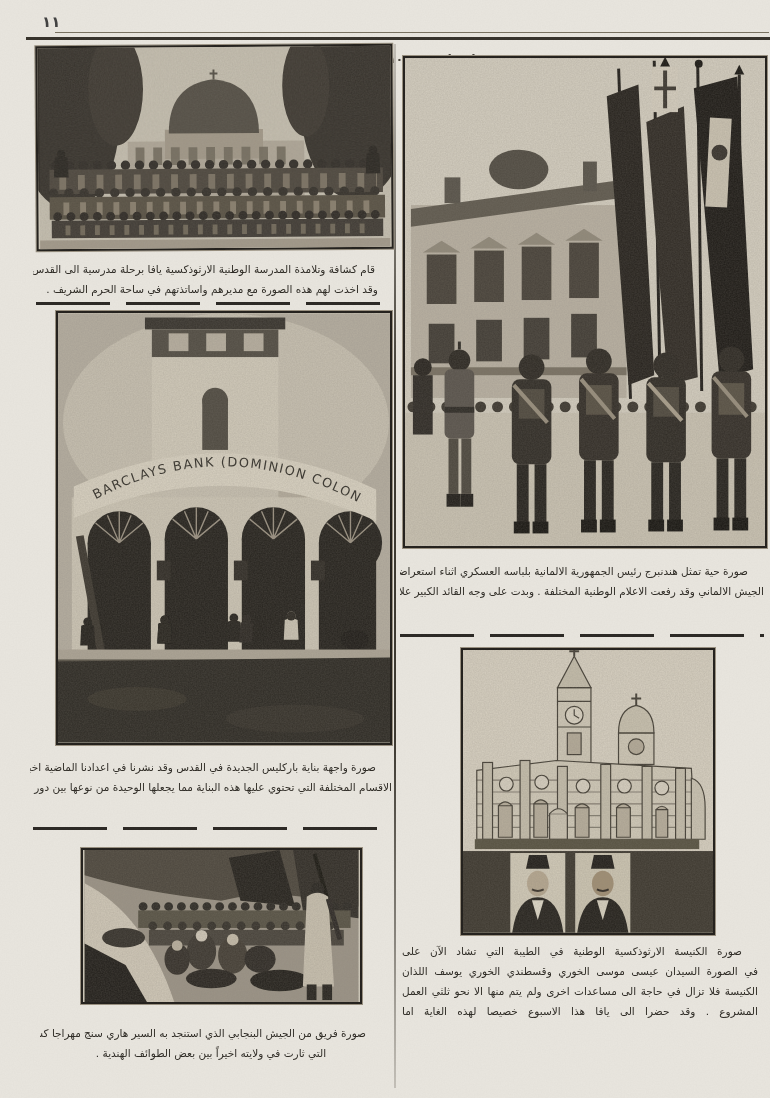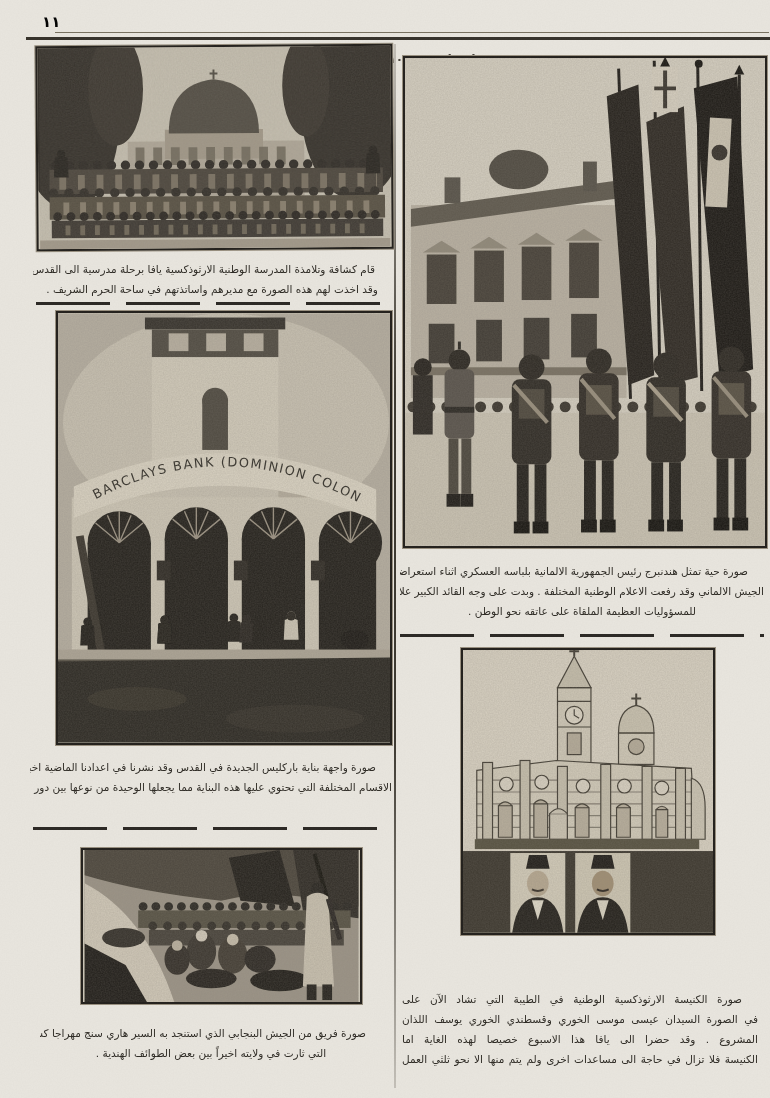--- a/index.html
+++ b/index.html
@@ -5,21 +5,21 @@
   * { margin:0; padding:0; box-sizing:border-box; }
   html,body { width:770px; height:1098px; }
   body {
     position:relative; overflow:hidden;
     background:#e9e6df;
     font-family:"DejaVu Sans", sans-serif;
     color:#2b2925;
   }
   .abs { position:absolute; }
   
-  .pageno { font-size:15px; font-weight:bold; color:#000000; letter-spacing:1px; }
+  .pageno { font-size:15px; font-weight:bold; color:#404040; letter-spacing:1px; }
   .masthead { font-size:12px; font-weight:bold; color:#45413a; direction:rtl; text-align:center; }
   .rule-thin { height:1px; background:#77705f; }
   .rule-thick { height:3px; background:#35312a; }
   
   .vline { width:2px; background:linear-gradient(#56504640, #3b372f, #3b372f, #56504640); }
   
   .photo { border:2px solid #211e1a; box-shadow:0 0 0 1px #978f80; background:#c9c4b8; filter:contrast(0.98) sepia(0.06); }
   .photo svg { display:block; width:100%; height:100%; }
   
   .caption { direction:rtl; font-size:10.5px; line-height:20px; color:#2e2b25; }
@@ -324,21 +324,20 @@
           <rect x="331" y="464" width="16" height="13" fill="#15130f"></rect>
       </g>
     </g>
     <rect width="364" height="492" filter="url(#grain)" opacity="0.3"></rect>
   </svg>
 </figure>
 
 <div class="abs caption" style="left:400px; top:561px; width:364px;">
   <div class="cl first">صورة حية تمثل هندنبرج رئيس الجمهورية الالمانية بلباسه العسكري اثناء استعراضه لاحدى فرق</div>
   <div class="cl">الجيش الالماني وقد رفعت الاعلام الوطنية المختلفة . وبدت على وجه القائد الكبير علامات الجد والبؤس</div>
-  <div class="cl center">للمسؤوليات العظيمة الملقاة على عاتقه نحو الوطن .</div>
 </div>
 
 <div class="abs sep" style="left:400px; top:634px; width:364px;"></div>
 
 <figure class="abs photo" style="left:461px; top:648px; width:254px; height:287px;">
   <svg viewBox="0 0 254 287" role="img">
     <rect width="254" height="287" fill="#d5cfc2"></rect>
     <g stroke="#413c33" stroke-width="1.2">
 
       <rect x="96" y="38" width="34" height="82" fill="#cdc7b8"></rect>
@@ -405,22 +404,22 @@
         <ellipse cx="142" cy="237" rx="11" ry="13" fill="#9f8d73"></ellipse>
         <path d="M136 243 q6 3 12 0" stroke="#2c261f" stroke-width="2" fill="none"></path>
         <path d="M116 287 q5 -36 26 -36 q21 0 26 36 z" fill="#211e19"></path>
         <polygon points="136,254 148,254 142,274" fill="#d6d1c2"></polygon>
       </g>
     </g>
     <rect width="254" height="287" filter="url(#grain)" opacity="0.3"></rect>
   </svg>
 </figure>
 
-<div class="abs caption" style="left:402px; top:941px; width:356px;margin-top:48px;">
+<div class="abs caption" style="left:402px; top:941px; width:356px;">
   <div class="cl first">صورة الكنيسة الارثوذكسية الوطنية في الطيبة التي تشاد الآن على</div>
   <div class="cl">في الصورة السيدان عيسى موسى الخوري وقسطندي الخوري يوسف اللذان</div>
+  <div class="cl">الكنيسة فلا تزال في حاجة الى مساعدات اخرى ولم يتم منها الا نحو ثلثي العمل</div>
   <div class="cl">المشروع . وقد حضرا الى يافا هذا الاسبوع خصيصا لهذه الغاية اما</div>
-  <div class="cl">الكنيسة فلا تزال في حاجة الى مساعدات اخرى ولم يتم منها الا نحو ثلثي العمل</div>
 </div>
 
 <svg class="abs grain-overlay" style="left:0; top:0; width:770px; height:1098px;" aria-hidden="true">
   <rect width="770" height="1098" filter="url(#grain)"></rect>
 </svg>
 
 </body></html>

